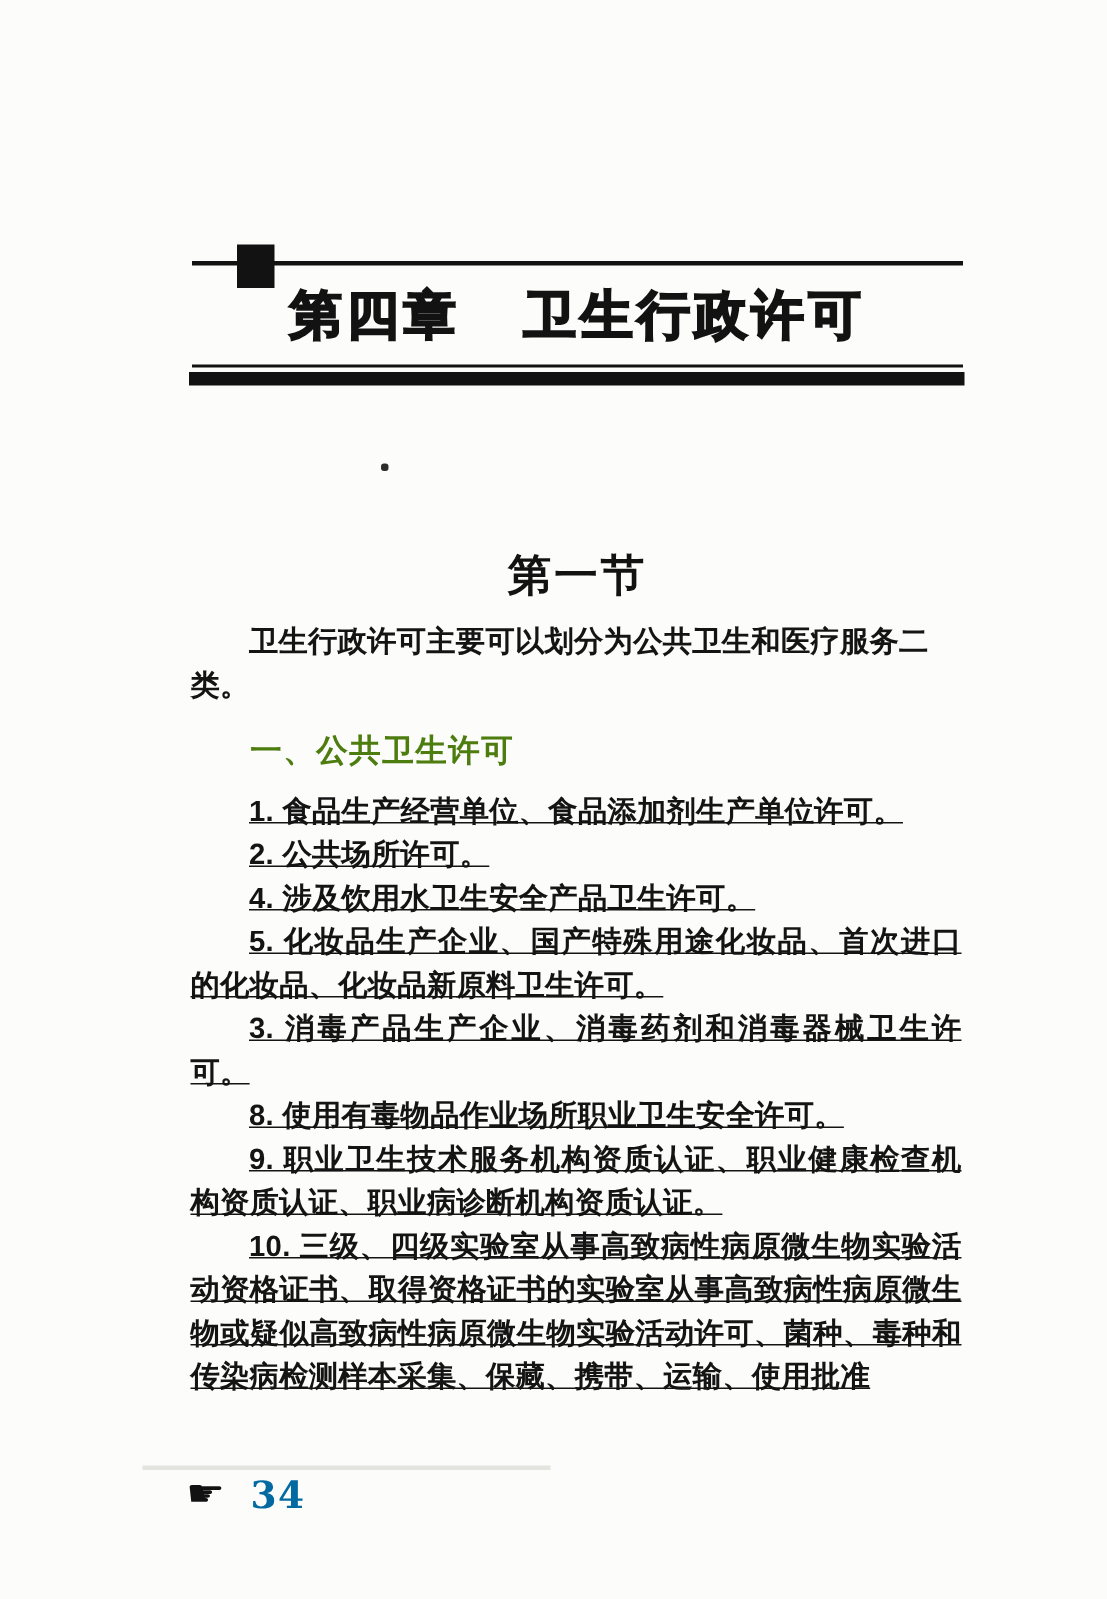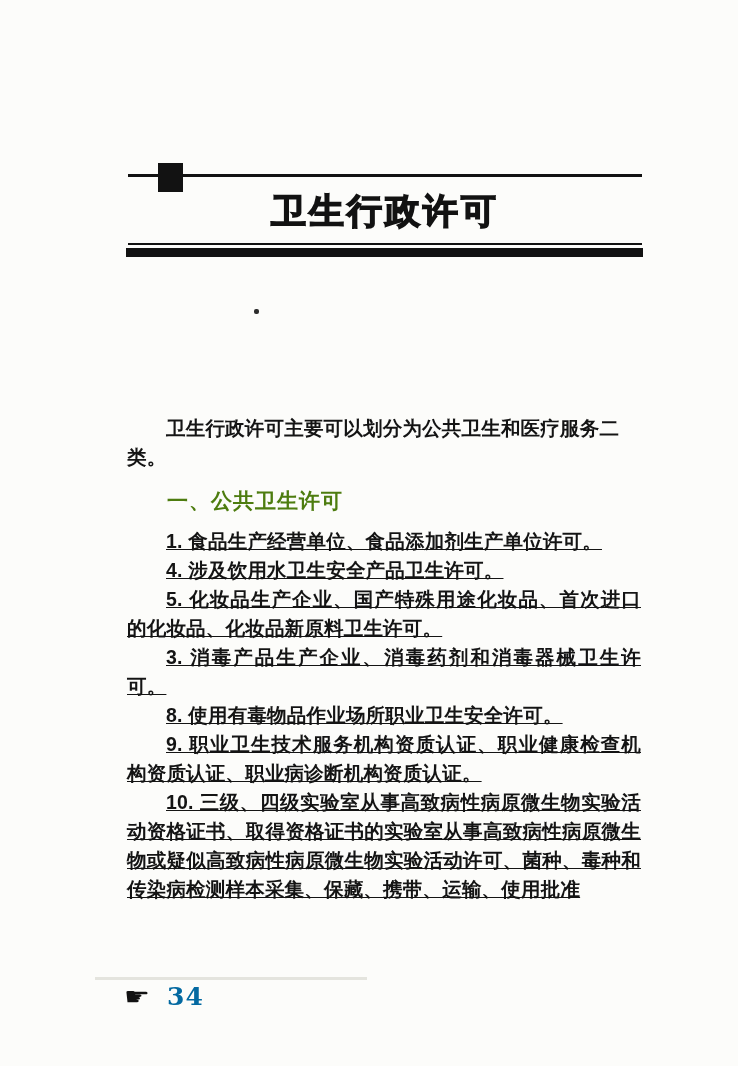--- a/index.html
+++ b/index.html
@@ -159,35 +159,38 @@
 </style>
 </head>
 <body>
 
 <div class="page">
 
   <div class="top-rule"></div>
   <div class="top-square"></div>
 
   <h1 class="chapter-title">
+    <span>第四章</span>
     <span>卫生行政许可</span>
   </h1>
 
   <div class="rule-thin"></div>
   <div class="rule-thick"></div>
 
   <div class="speck"></div>
 
   <h2 class="section-title">
+    <span>第一节</span>
   </h2>
 
   <div class="body">
     <p class="intro">卫生行政许可主要可以划分为公共卫生和医疗服务二类。</p>
     <p class="subhead">一、公共卫生许可</p>
     <p class="item">1. 食品生产经营单位、食品添加剂生产单位许可。</p>
+    <p class="item">2. 公共场所许可。</p>
     <p class="item">4. 涉及饮用水卫生安全产品卫生许可。</p>
     <p class="item">5. 化妆品生产企业、国产特殊用途化妆品、首次进口的化妆品、化妆品新原料卫生许可。</p>
     <p class="item">3. 消毒产品生产企业、消毒药剂和消毒器械卫生许可。</p>
     <p class="item">8. 使用有毒物品作业场所职业卫生安全许可。</p>
     <p class="item">9. 职业卫生技术服务机构资质认证、职业健康检查机构资质认证、职业病诊断机构资质认证。</p>
     <p class="item">10. 三级、四级实验室从事高致病性病原微生物实验活动资格证书、取得资格证书的实验室从事高致病性病原微生物或疑似高致病性病原微生物实验活动许可、菌种、毒种和传染病检测样本采集、保藏、携带、运输、使用批准</p>
   </div>
 
   <div class="smudge"></div>
 

